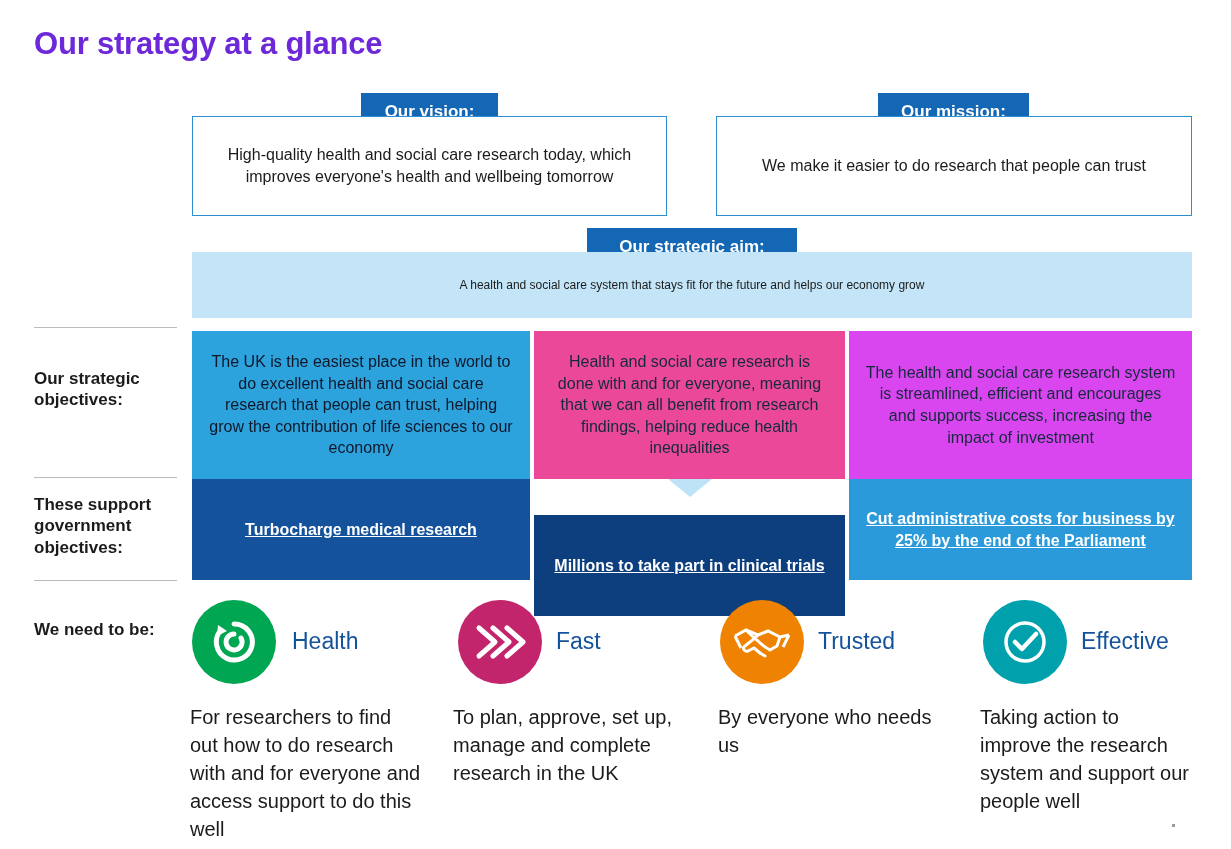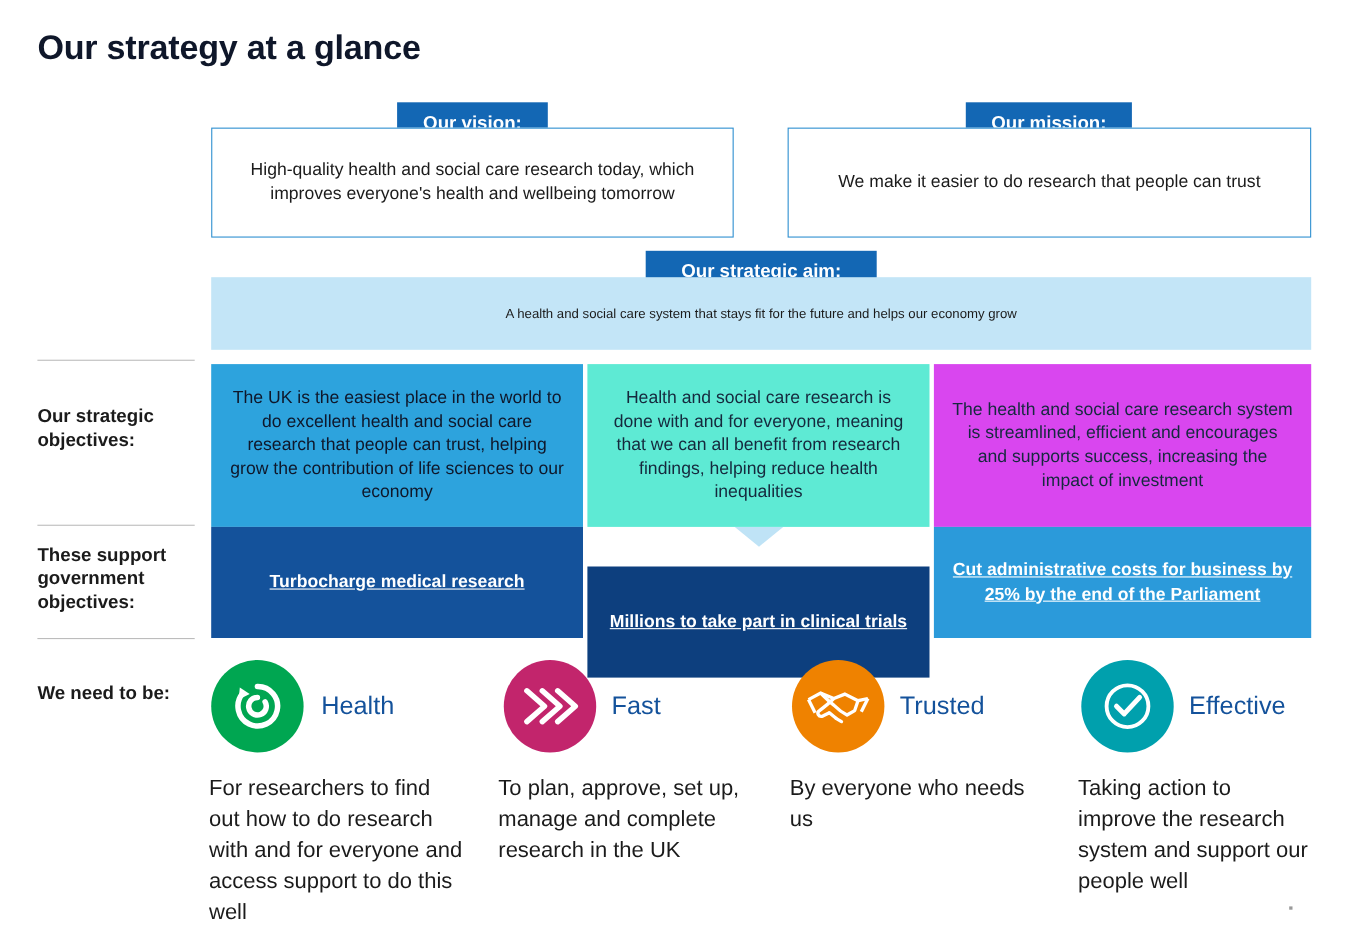--- a/index.html
+++ b/index.html
@@ -16,21 +16,21 @@
     overflow: hidden;
   }
 
   
   .page-title {
     position: absolute;
     left: 34px;
     top: 26px;
     font-size: 31px;
     font-weight: bold;
-    color: #0f172a;
+    color: #6d28d9;
     letter-spacing: -0.2px;
   }
 
   
   .tab-label {
     position: absolute;
     background: #1367b4;
     color: #ffffff;
     font-weight: bold;
     font-size: 17px;
@@ -92,21 +92,21 @@
     display: flex;
     align-items: center;
     justify-content: center;
     text-align: center;
     font-size: 16px;
     line-height: 1.35;
     color: #15293d;
     padding: 10px 16px;
   }
   .obj-1 { background: #2da3dd; color: #0f172a; }
-  .obj-2 { background: #5eead4; color: #15293d; }
+  .obj-2 { background: #ec4899; color: #15293d; }
   .obj-3 { background: #d946ef; color: #15293d; }
 
   
   .gov-cell {
     position: absolute;
     box-sizing: border-box;
     display: flex;
     align-items: center;
     justify-content: center;
     text-align: center;

